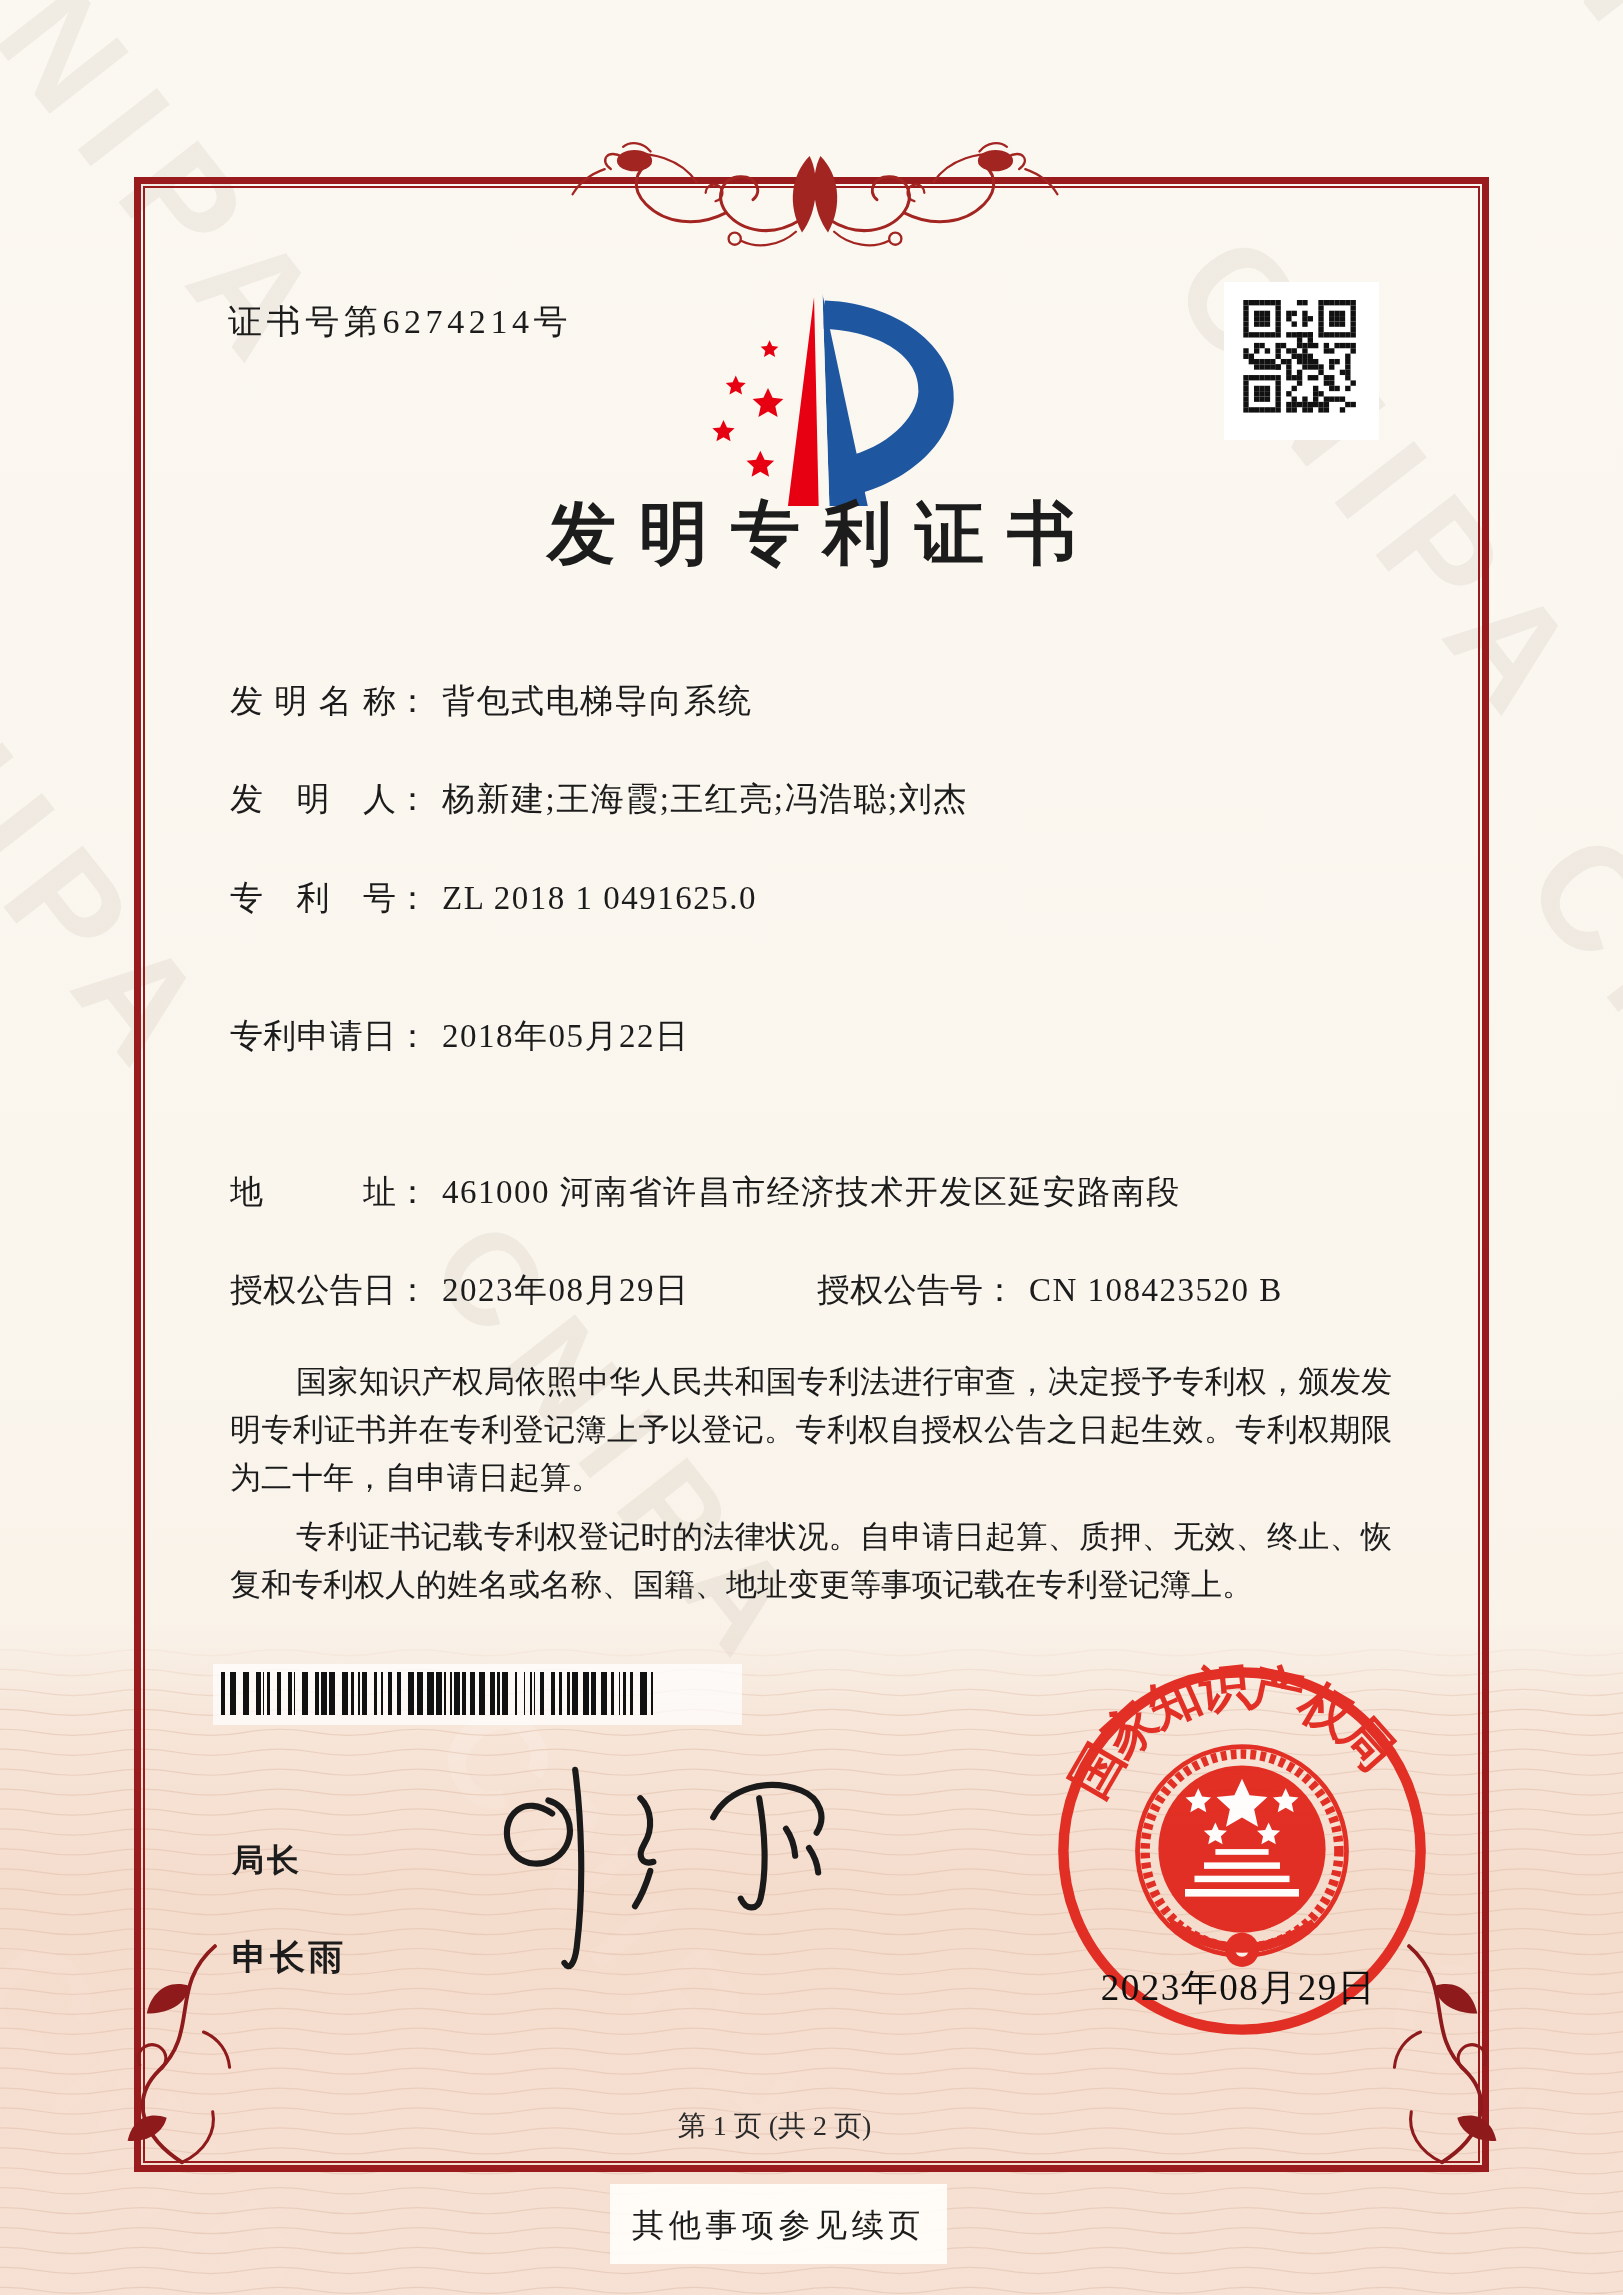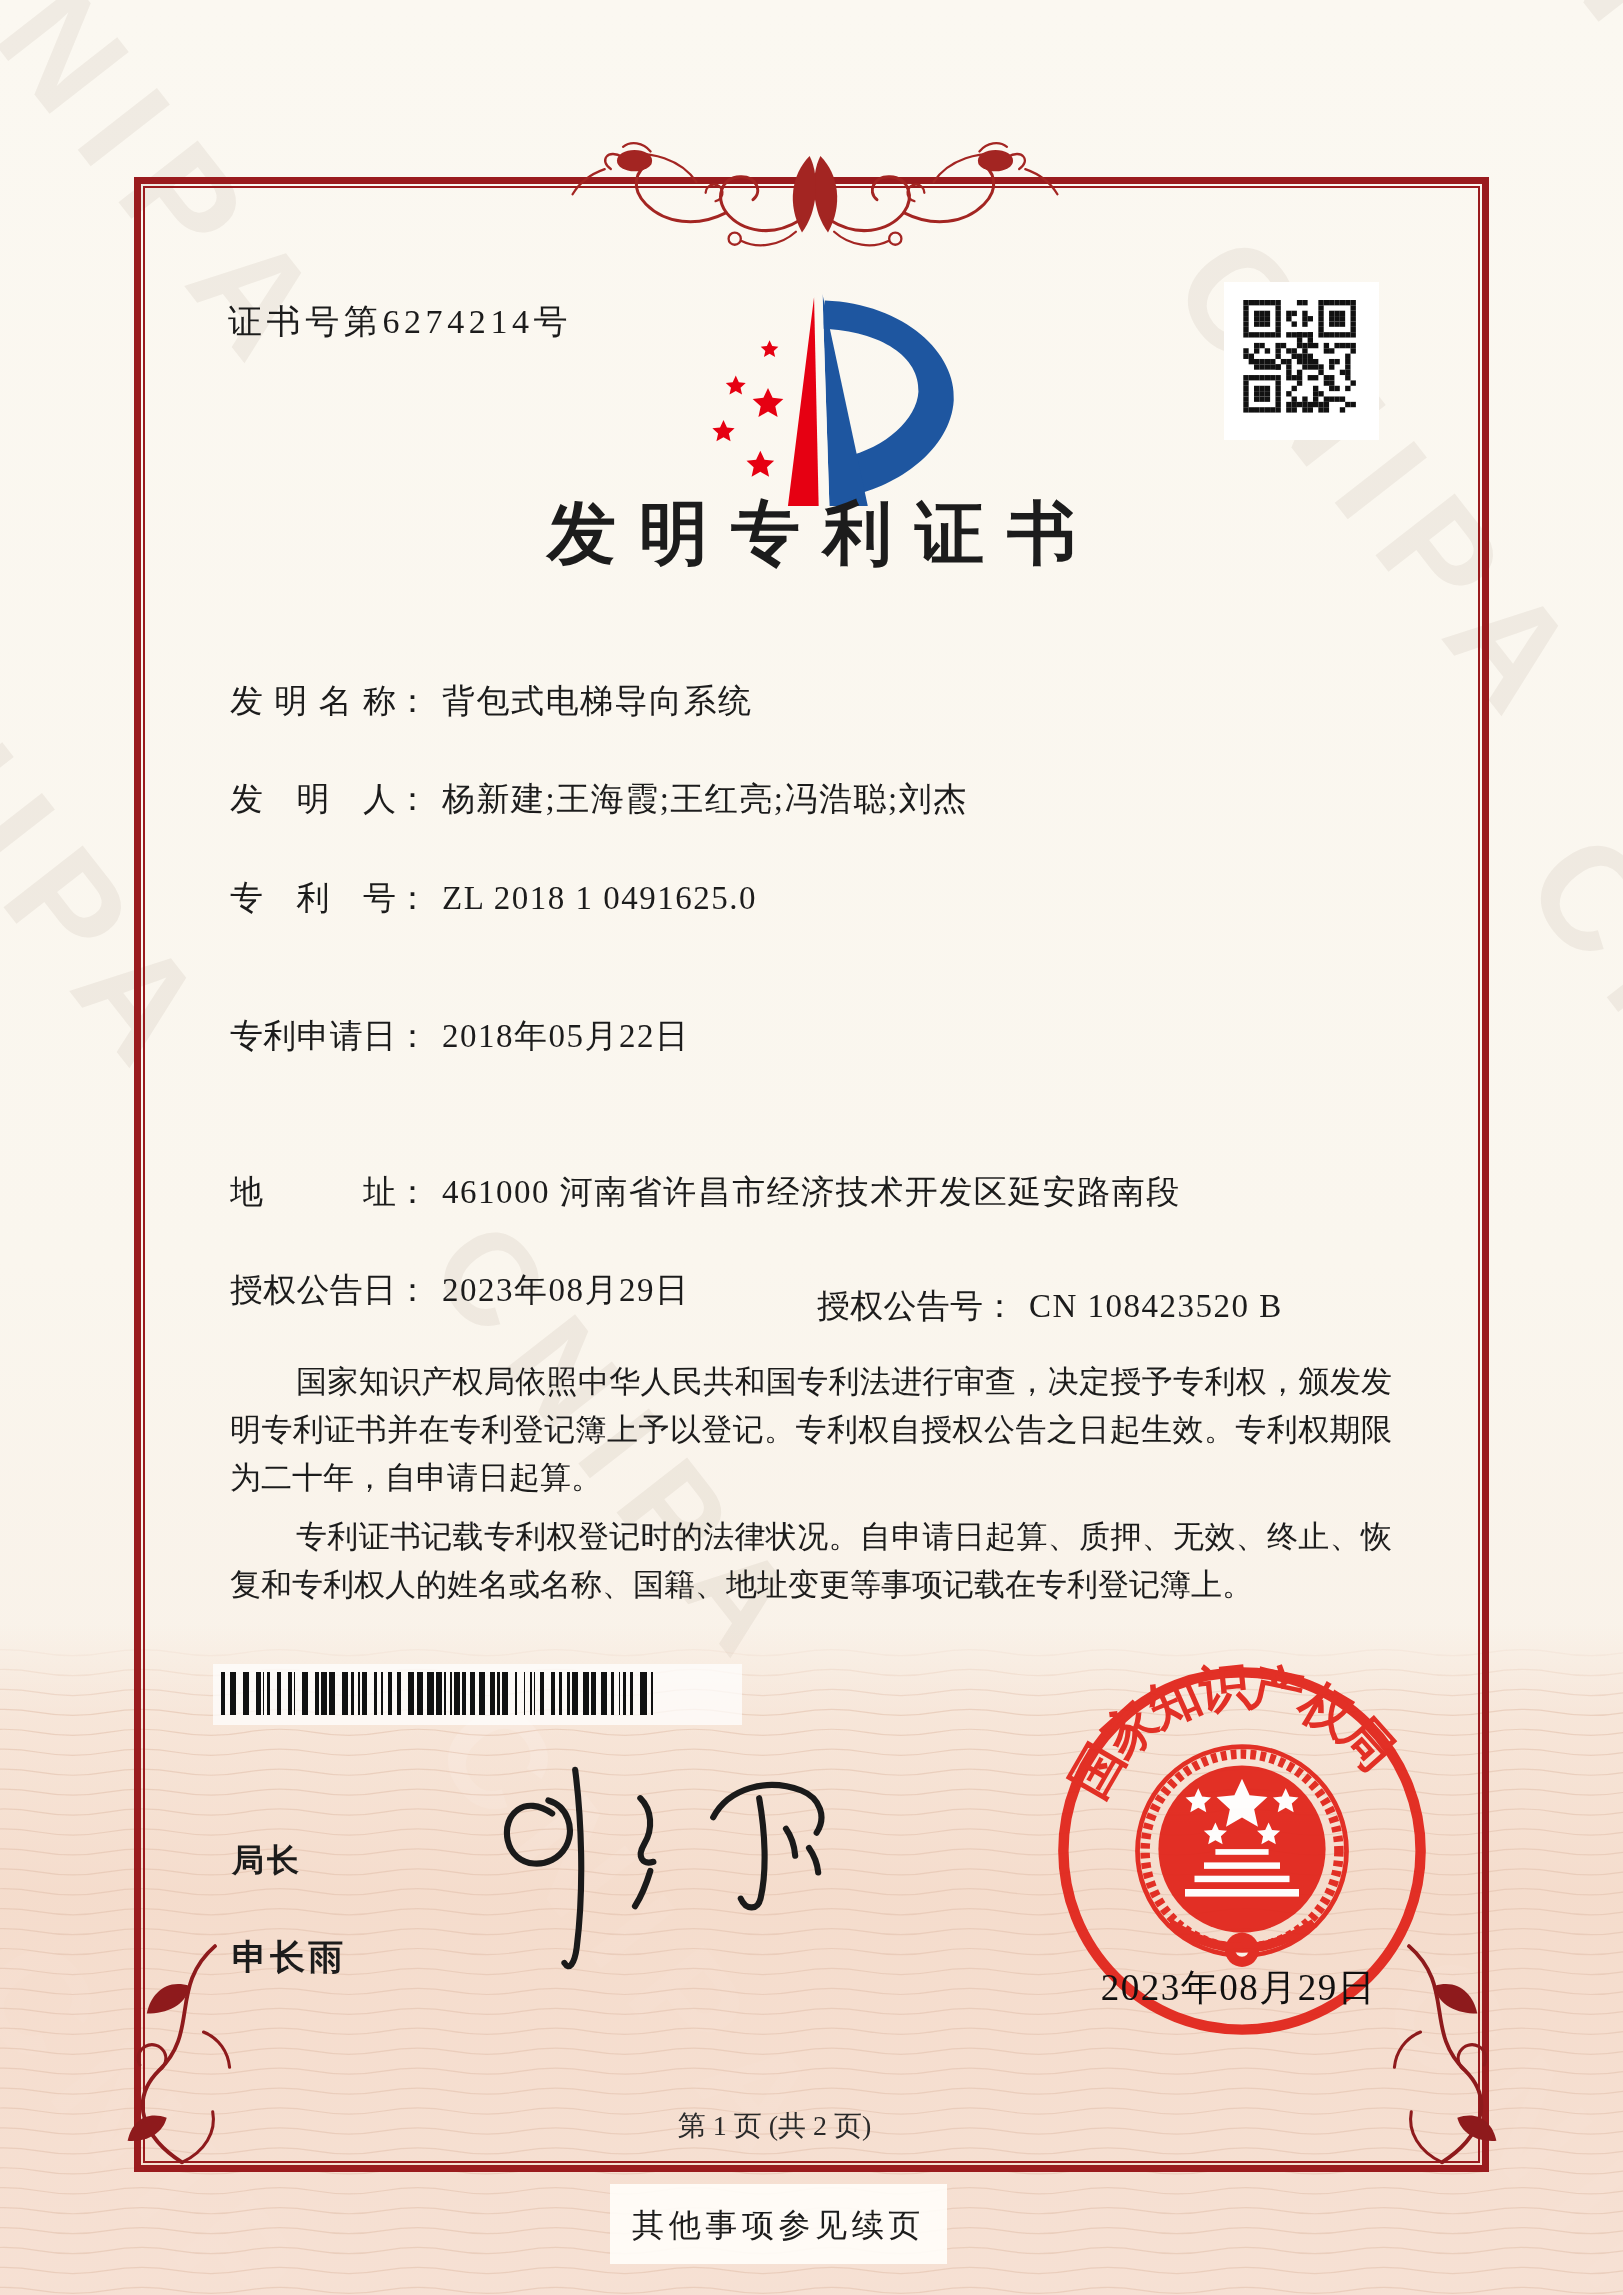--- a/index.html
+++ b/index.html
@@ -35,21 +35,21 @@
   .doc-title{position:absolute;left:0;top:488px;width:1623px;text-align:center;
              font-size:69px;font-weight:bold;letter-spacing:23px;text-indent:23px;}
   .logo{position:absolute;left:702px;top:285px;width:307px;height:238px;}
   .qr{position:absolute;left:1224px;top:282px;width:155px;height:158px;background:#fff;}
   .qr svg{position:absolute;left:19px;top:18.4px;}
   
   .frow{position:absolute;left:230px;width:1242px;font-size:33px;white-space:nowrap;}
   .flabel{display:inline-block;width:166px;text-align:justify;text-align-last:justify;vertical-align:top;}
   .fcolon{display:inline-block;width:20px;}
   .fvalue{display:inline-block;margin-left:26px;letter-spacing:1.5px;}
-  .fpair2{position:absolute;left:587px;top:16px;}
+  .fpair2{position:absolute;left:587px;top:0;}
   .r1{top:679px;} .r2{top:777px;} .r3{top:876px;} .r4{top:974px;margin-top:40px;}
   .r5{top:1072px;} .r6{top:1170px;} .r7{top:1268px;}
   
   .paras{position:absolute;left:230px;top:1334px;width:1162px;font-size:31px;line-height:48px;text-align:justify;margin-top:24px;}
   .paras p{margin:0;text-indent:66px;}
   .paras p + p{margin-top:10.7px;}
   
   .barcode-wrap{position:absolute;left:213px;top:1664px;width:529px;height:61px;background:rgba(255,255,255,0.72);}
   .barcode{position:absolute;left:7.7px;top:8.4px;height:43px;display:flex;align-items:stretch;}
   .barcode div{background:#111;}

